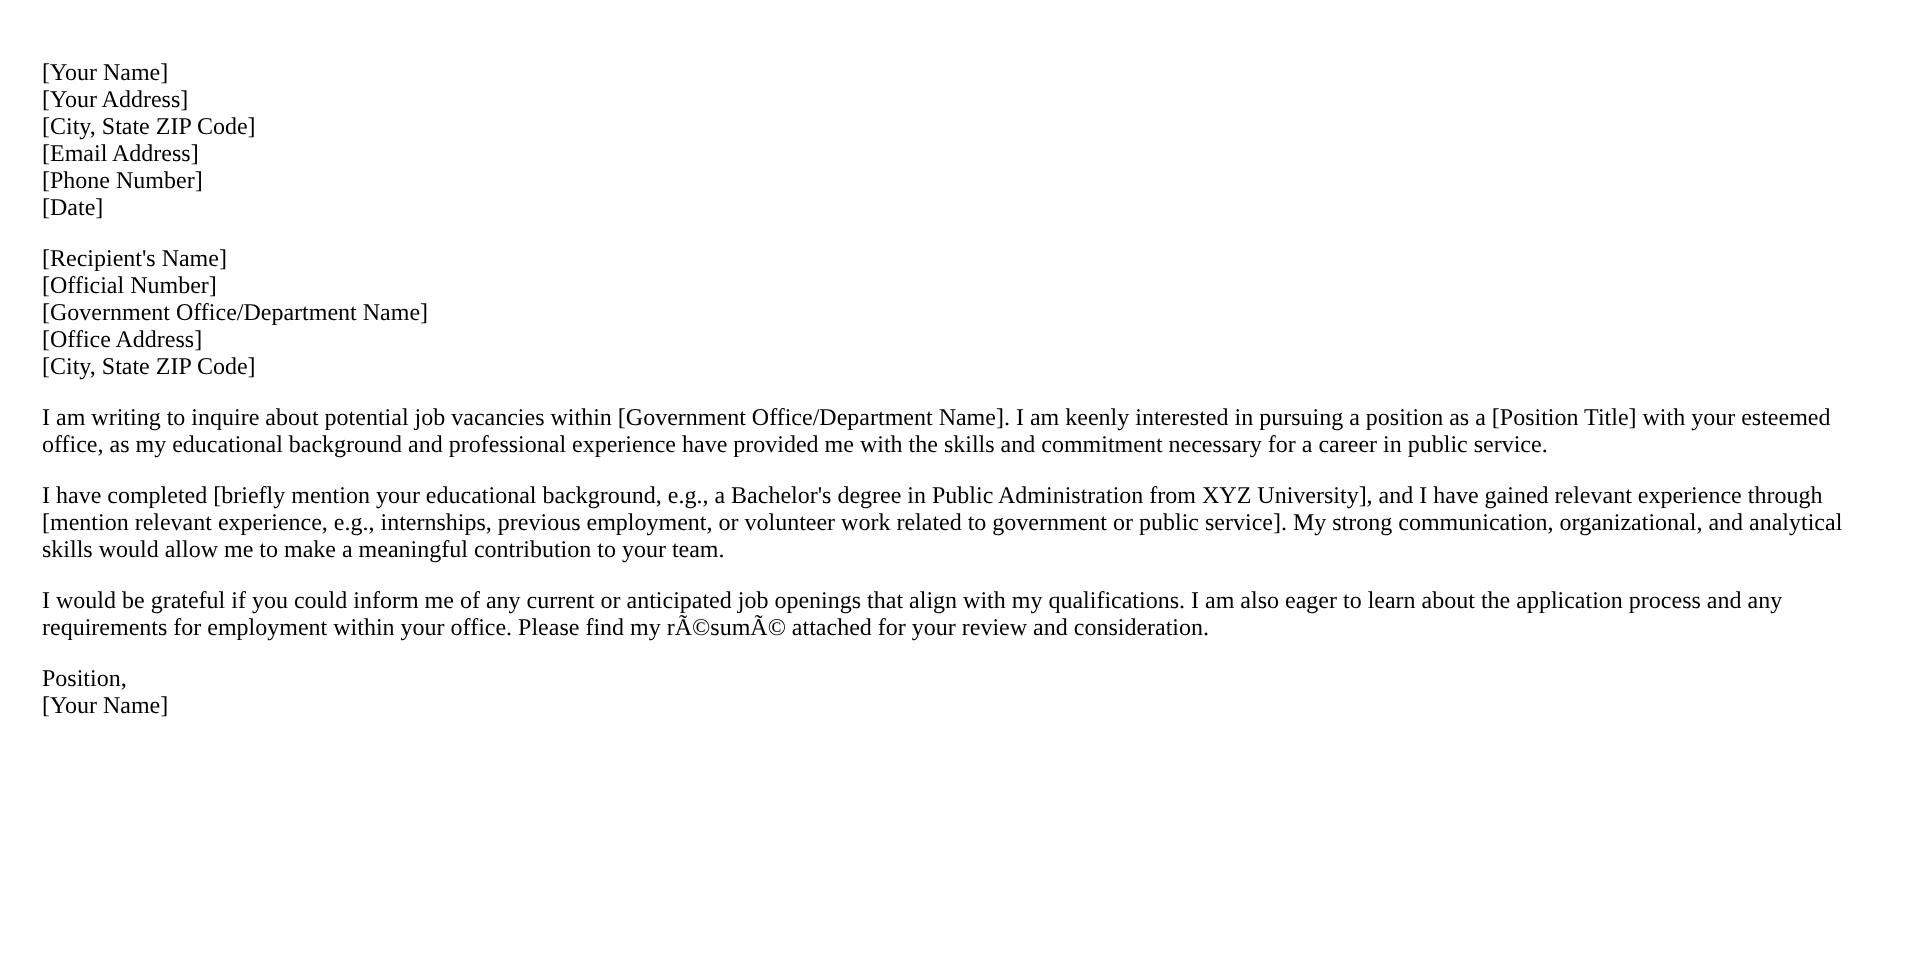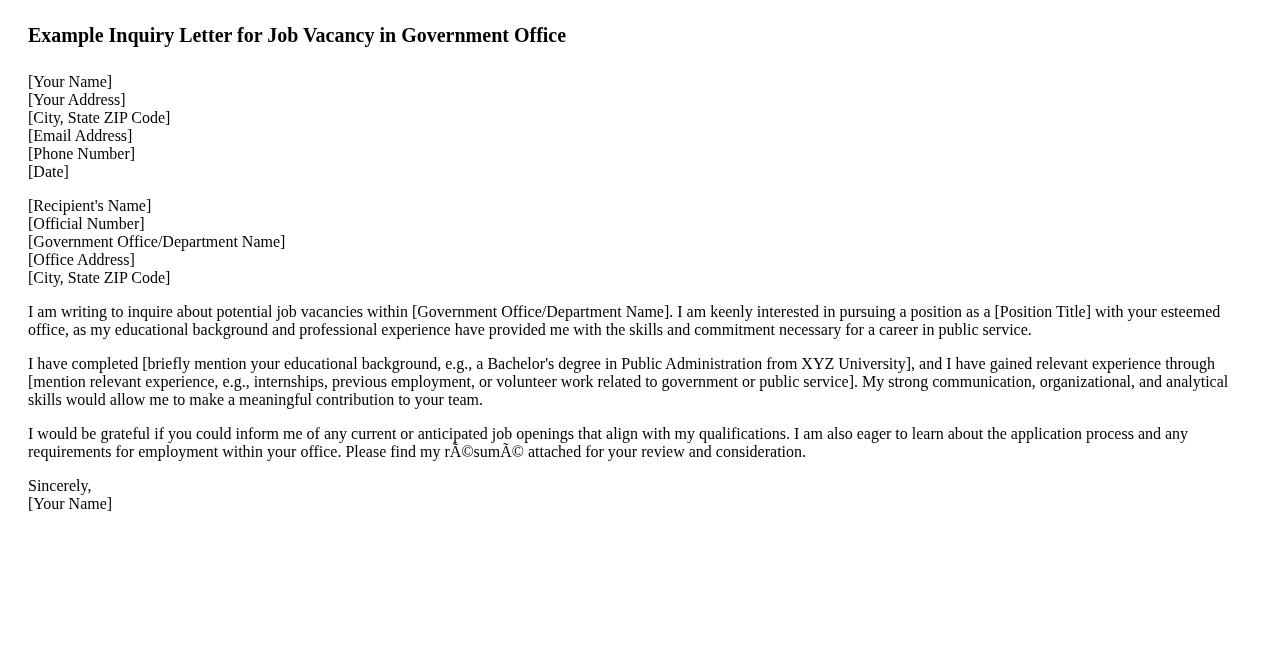--- a/index.html
+++ b/index.html
@@ -29,21 +29,20 @@
     margin: 16px 0;
   }
   p.block {
     white-space: pre-line;
   }
 </style>
 </head>
 <body>
 
 <div class="page">
-  <h1 class="letter-title">Example Inquiry Letter for Job Vacancy in Government Office</h1>
 
   <p class="block">[Your Name]
 [Your Address]
 [City, State ZIP Code]
 [Email Address]
 [Phone Number]
 [Date]</p>
 
   <p class="block">[Recipient's Name]
 [Official Number]
@@ -52,15 +51,15 @@
 [City, State ZIP Code]</p>
 
 
   <p>I am writing to inquire about potential job vacancies within [Government Office/Department Name]. I am keenly interested in pursuing a position as a [Position Title] with your esteemed office, as my educational background and professional experience have provided me with the skills and commitment necessary for a career in public service.</p>
 
   <p>I have completed [briefly mention your educational background, e.g., a Bachelor's degree in Public Administration from XYZ University], and I have gained relevant experience through [mention relevant experience, e.g., internships, previous employment, or volunteer work related to government or public service]. My strong communication, organizational, and analytical skills would allow me to make a meaningful contribution to your team.</p>
 
   <p>I would be grateful if you could inform me of any current or anticipated job openings that align with my qualifications. I am also eager to learn about the application process and any requirements for employment within your office. Please find my rÃ©sumÃ© attached for your review and consideration.</p>
 
 
-  <p class="block">Sincerely,
+  <p class="block">Position,
 [Your Name]</p>
 </div>
 
 </body></html>

